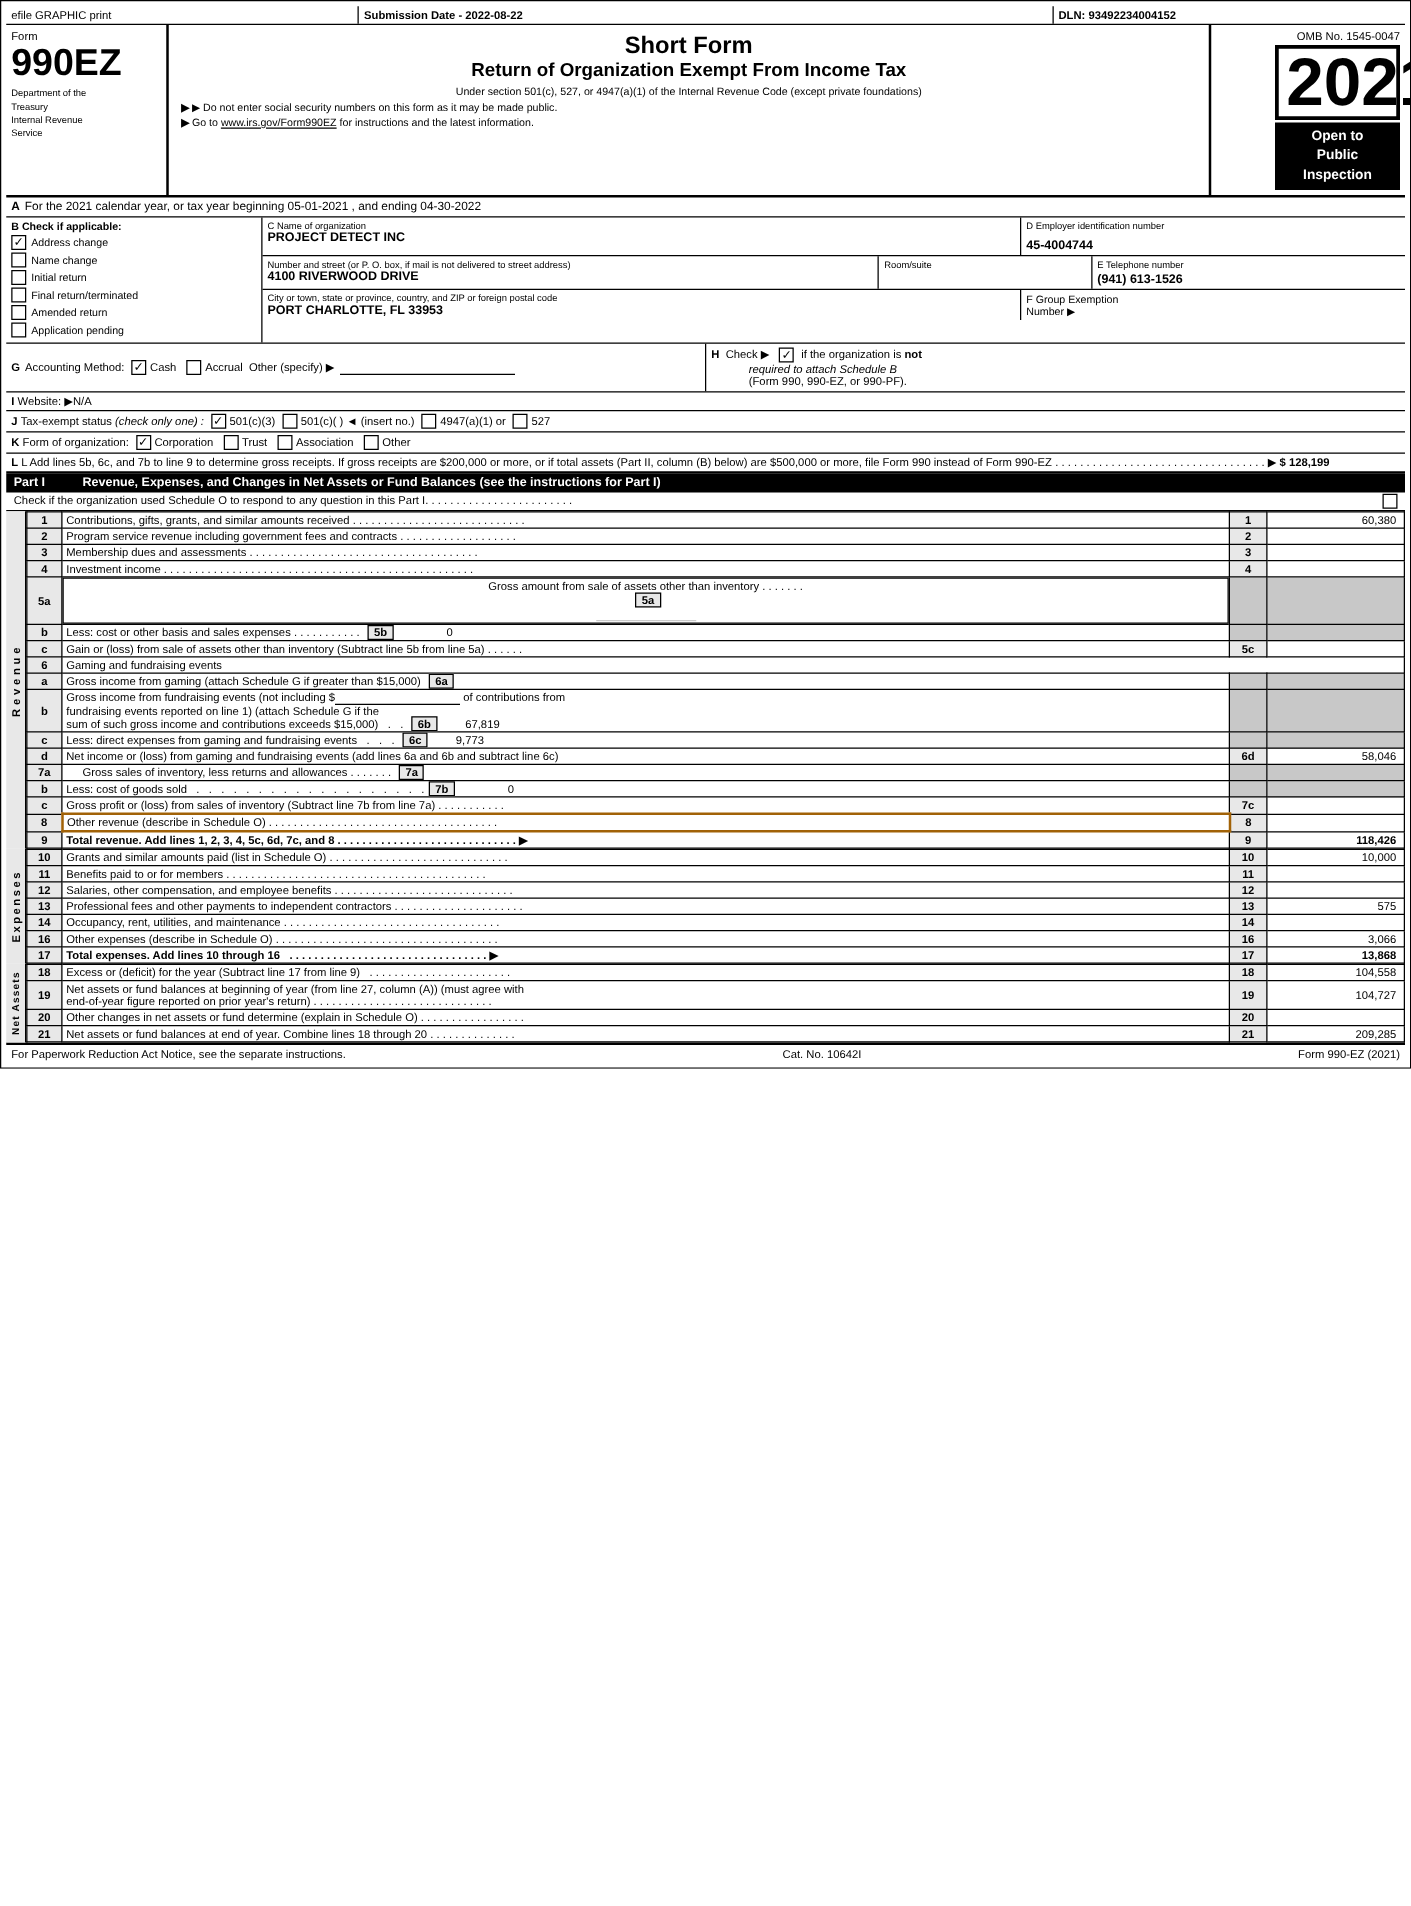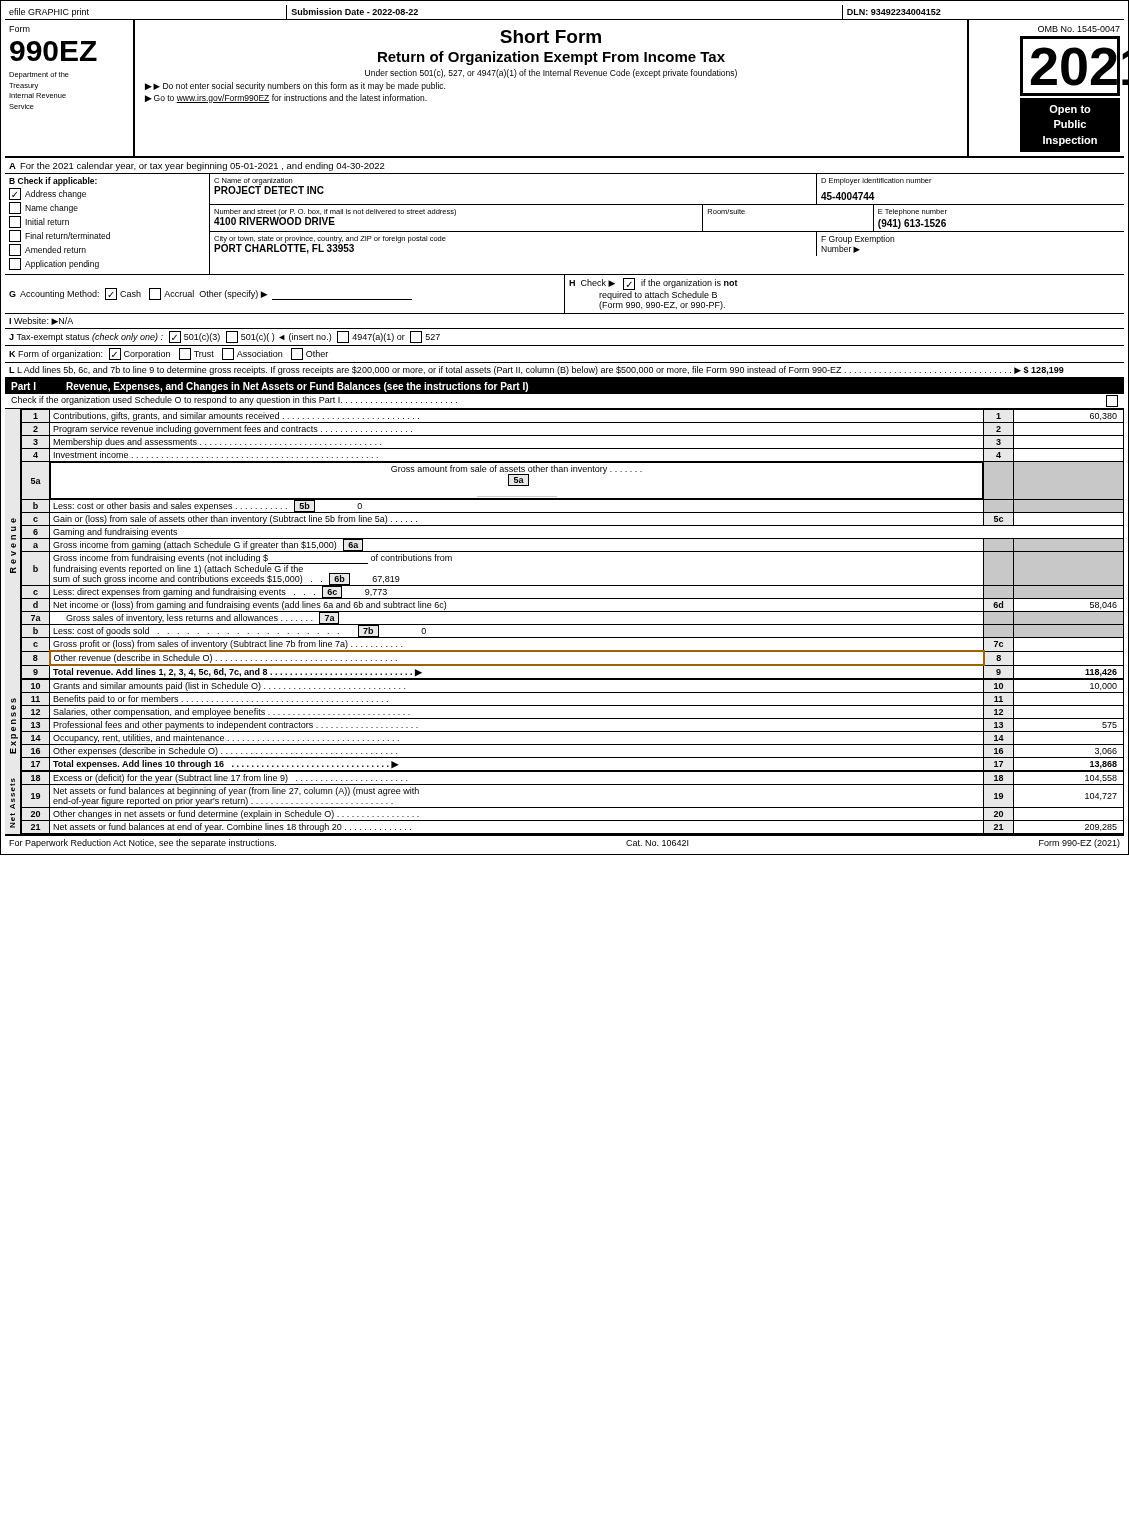--- a/index.html
+++ b/index.html
@@ -138,21 +138,21 @@
       <span style="width:12px;height:12px;border:1px solid #000;display:inline-flex;align-items:center;justify-content:center;margin:0 3px;"></span>
       <span>Accrual</span>&nbsp;&nbsp;
       <span>Other (specify) ▶</span>
       <span style="border-bottom:1px solid #000; width:140px; display:inline-block; margin-left:4px;">&nbsp;</span>
     </div>
     <div style="flex:1; padding:3px 4px; font-size:9px;">
       <span style="font-weight:bold;">H</span>&nbsp;
       <span>Check ▶</span>&nbsp;
       <span style="width:12px;height:12px;border:1px solid #000;display:inline-flex;align-items:center;justify-content:center;margin:0 3px;font-size:10px;vertical-align:middle;">✓</span>
       <span>if the organization is</span> <strong>not</strong><br>
-      <span style="margin-left:30px;">required to attach Schedule B</span><br>
+      <span style="margin-left:30px;font-style:italic;">required to attach Schedule B</span><br>
       <span style="margin-left:30px;">(Form 990, 990-EZ, or 990-PF).</span>
     </div>
   </div>
 
   <div style="padding:2px 4px; border-bottom:1px solid #000; font-size:9px; display:flex; align-items:center;">
     <strong>I</strong>&nbsp;<span>Website: ▶N/A</span>
   </div>
 
   <div style="padding:2px 4px; border-bottom:1px solid #000; font-size:9px; display:flex; align-items:center;">
     <strong>J</strong>&nbsp;<span>Tax-exempt status</span>&nbsp;
@@ -317,21 +317,21 @@
             <span style="margin-left:40px;">&nbsp;</span>
           </td>
           <td style="width:30px; border:1px solid #000; background:#c8c8c8;"></td>
           <td style="width:110px; text-align:right; border:1px solid #000; padding:1px 6px; font-size:9px; background:#c8c8c8;"></td>
         </tr>
 
         <tr>
           <td style="width:28px; text-align:center; border:1px solid #000; padding:1px 3px; background:#e8e8e8; font-weight:bold; font-size:9px;">b</td>
           <td style="border:1px solid #000; padding:1px 3px; font-size:9px;">
             Less: cost of goods sold &nbsp; . &nbsp; . &nbsp; . &nbsp; . &nbsp; . &nbsp; . &nbsp; . &nbsp; . &nbsp; . &nbsp; . &nbsp; . &nbsp; . &nbsp; . &nbsp; . &nbsp; . &nbsp; . &nbsp; . &nbsp; . &nbsp; .
-            <span style="font-weight:bold; margin-left:16px; background:#e8e8e8; padding:0 4px; border:1px solid #000; font-size:9px;">7b</span>
+            <span style="font-weight:bold; margin-left:1px; background:#e8e8e8; padding:0 4px; border:1px solid #000; font-size:9px;">7b</span>
             <span style="margin-left:40px;">0</span>
           </td>
           <td style="width:30px; border:1px solid #000; background:#c8c8c8;"></td>
           <td style="width:110px; text-align:right; border:1px solid #000; padding:1px 6px; font-size:9px; background:#c8c8c8;"></td>
         </tr>
 
         <tr>
           <td style="width:28px; text-align:center; border:1px solid #000; padding:1px 3px; background:#e8e8e8; font-weight:bold; font-size:9px;">c</td>
           <td style="border:1px solid #000; padding:1px 3px; font-size:9px;">Gross profit or (loss) from sales of inventory (Subtract line 7b from line 7a) . . . . . . . . . . .</td>
           <td style="width:30px; text-align:center; border:1px solid #000; padding:1px 3px; background:#e8e8e8; font-size:9px; font-weight:bold;">7c</td>

